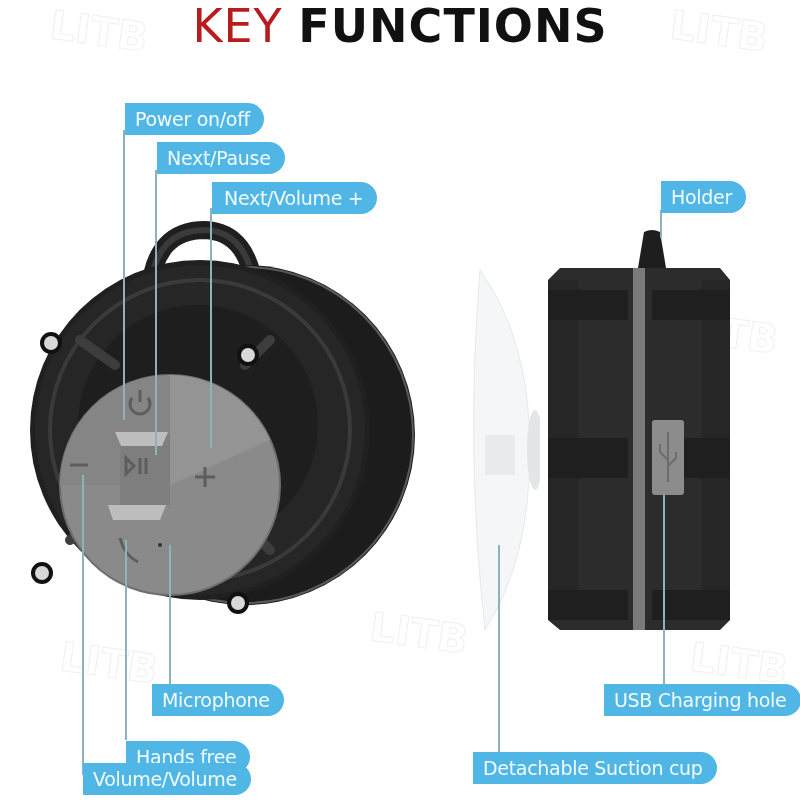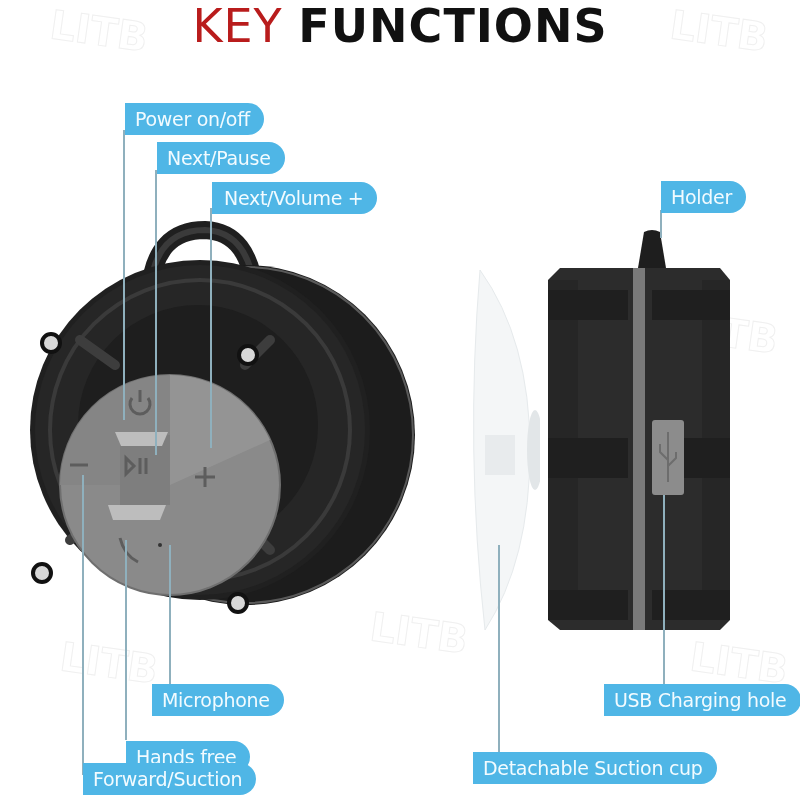--- a/index.html
+++ b/index.html
@@ -197,15 +197,15 @@
 <div class="line" style="left:82px;top:475px;height:300px;"></div>
 <div class="line" style="left:663px;top:495px;height:190px;"></div>
 <div class="line" style="left:498px;top:545px;height:215px;"></div>
 
 <div class="label" style="left:125px;top:103px;">Power on/off</div>
 <div class="label" style="left:157px;top:142px;">Next/Pause</div>
 <div class="label" style="left:212px;top:182px;padding-left:12px;">Next/Volume +</div>
 <div class="label" style="left:661px;top:181px;">Holder</div>
 <div class="label" style="left:152px;top:684px;">Microphone</div>
 <div class="label" style="left:126px;top:724px;margin-top:17px;">Hands free</div>
-<div class="label" style="left:83px;top:763px;">Forward/Suction</div>
+<div class="label" style="left:83px;top:763px;">Volume/Volume</div>
 <div class="label" style="left:604px;top:684px;text-align:right;">USB Charging hole</div>
 <div class="label" style="left:473px;top:752px;text-align:center;">Detachable Suction cup</div>
 
 </body></html>

